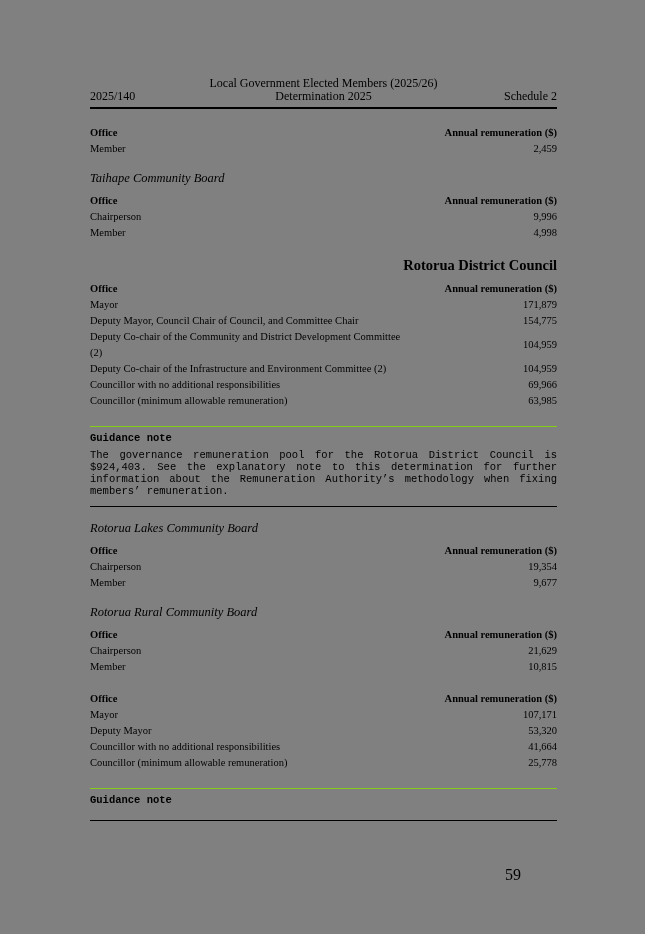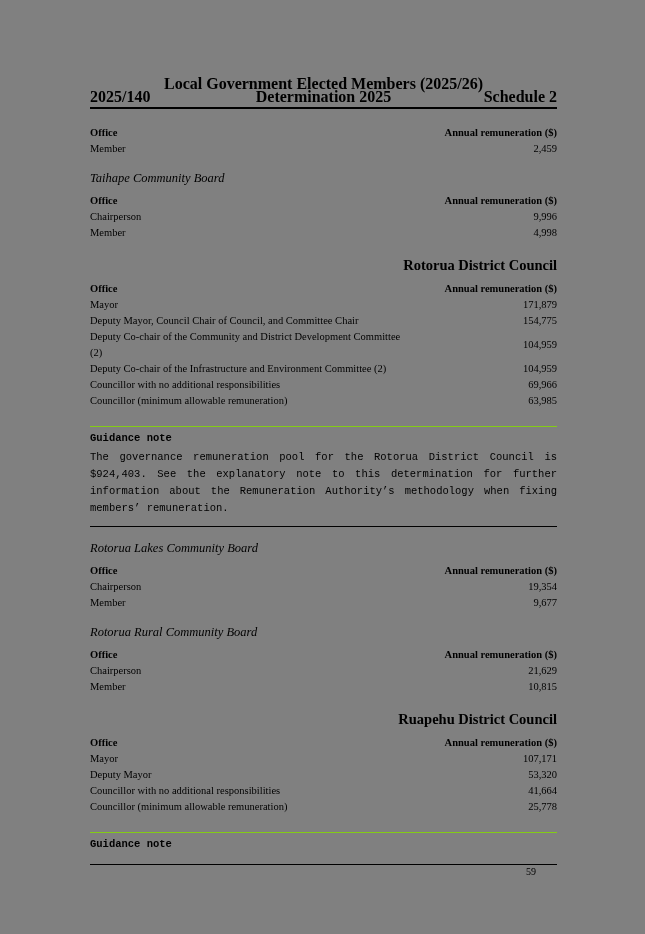--- a/index.html
+++ b/index.html
@@ -17,22 +17,22 @@
   }
   .content {
     position: absolute;
     left: 90px;
     top: 77px;
     width: 467px;
   }
   
   .runhead {
     position: relative;
-    font-size: 16px;
-    font-weight: bold;
+    font-size: 12px;
+    font-weight: normal;
     line-height: 13px;
   }
   .runhead .center {
     text-align: center;
     padding: 0 70px;
   }
   .runhead .left {
     position: absolute;
     left: 0;
     bottom: 0;
@@ -95,29 +95,29 @@
     font-family: Liberation Mono, monospace;
   }
   .guidance .g-title {
     font-size: 10.5px;
     font-weight: bold;
     line-height: 15px;
     margin-bottom: 3px;
   }
   .guidance .g-text {
     font-size: 10.5px;
-    line-height: 17px;
+    line-height: 12px;
     text-align: justify;
   }
   
   .page-number {
     position: absolute;
-    right: 109px;
+    right: 124px;
     top: 866px;
-    font-size: 10px;
+    font-size: 16px;
     font-family: "Liberation Serif", serif;
   }
 </style>
 </head>
 <body>
 
 <div class="content">
 
   <div class="runhead">
     <div class="center">
@@ -218,21 +218,20 @@
     <div class="trow">
       <span class="office">Chairperson</span>
       <span class="amount">21,629</span>
     </div>
     <div class="trow">
       <span class="office">Member</span>
       <span class="amount">10,815</span>
     </div>
   </div>
 
-  <div class="council-heading">Ruapehu District Council</div>
   <div class="rtable">
     <div class="trow thead">
       <span class="office">Office</span>
       <span class="amount">Annual remuneration ($)</span>
     </div>
     <div class="trow">
       <span class="office">Mayor</span>
       <span class="amount">107,171</span>
     </div>
     <div class="trow">

